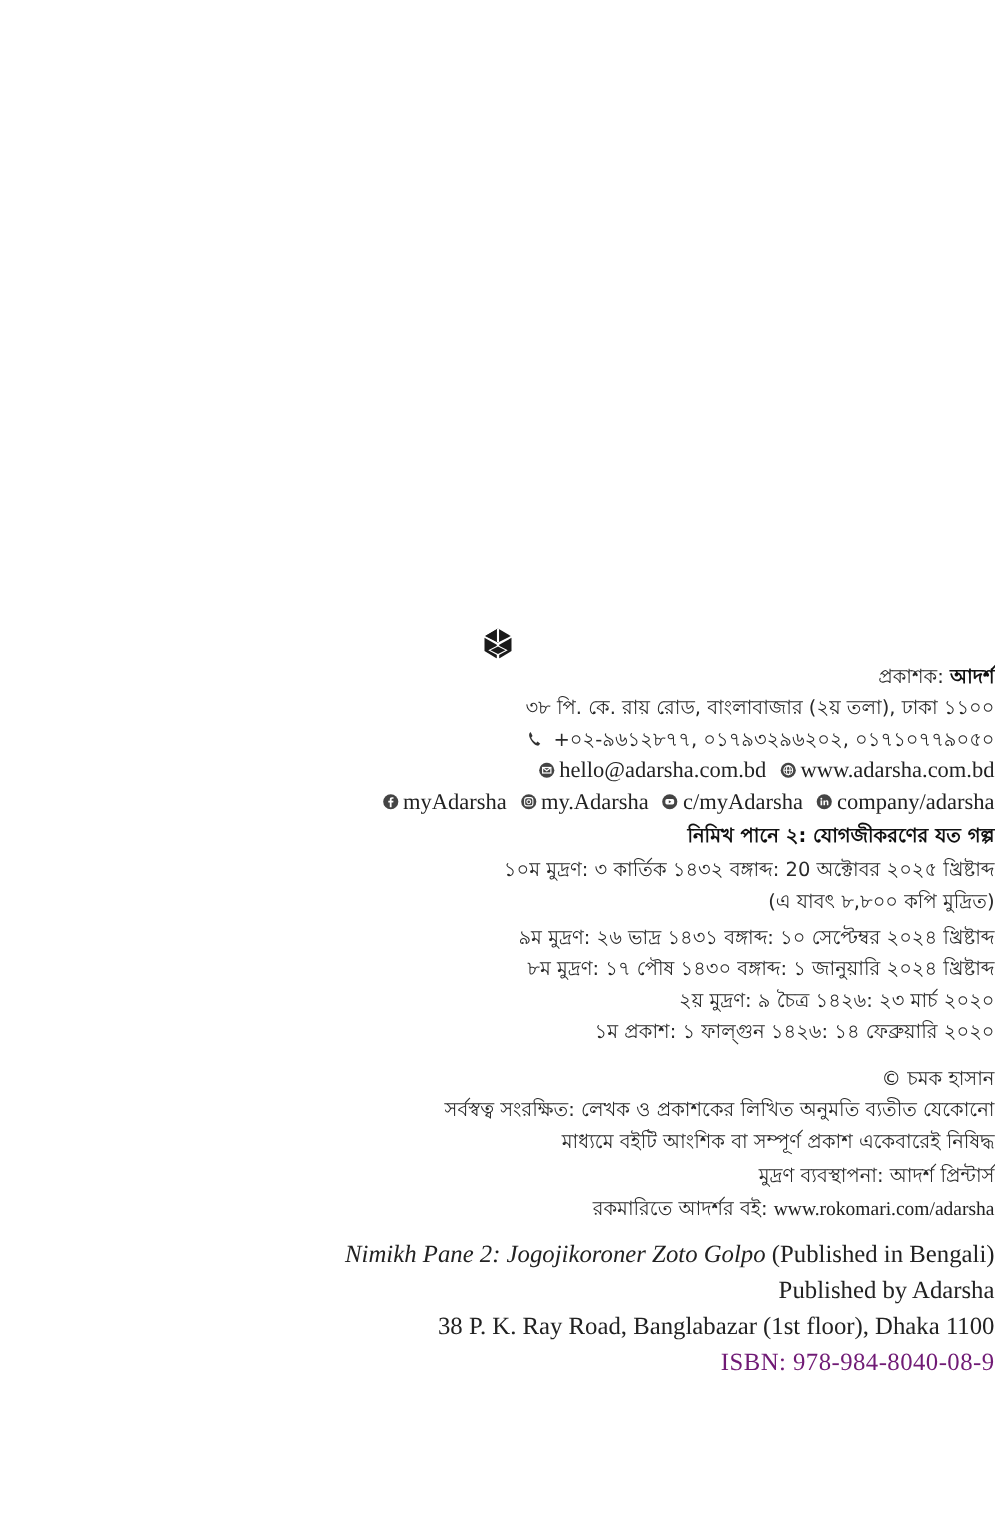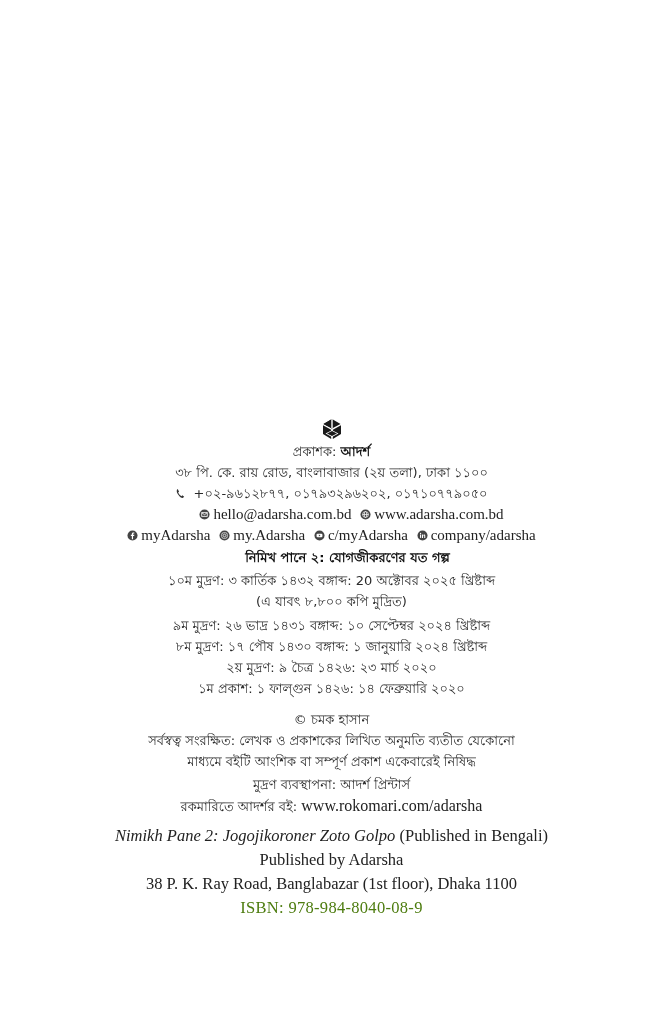--- a/index.html
+++ b/index.html
@@ -24,21 +24,21 @@
     }
     .block {
       position: absolute;
       left: 0;
       width: 663px;
       text-align: center;
     }
     .line {
       display: block;
       white-space: nowrap;
-      text-align: center;
+      text-align: right;
     }
     .bn {
       font-family: "DejaVu Sans", "Liberation Sans", sans-serif;
       font-size: 13px;
       line-height: 21px;
       color: #2a2a2a;
     }
     .bn-bold {
       font-weight: bold;
       color: #111111;
@@ -166,27 +166,27 @@
   <div class="block" style="top:709px;">
     <span class="line bn">© চমক হাসান</span>
     <span class="line bn">সর্বস্বত্ব সংরক্ষিত: লেখক ও প্রকাশকের লিখিত অনুমতি ব্যতীত যেকোনো</span>
     <span class="line bn">মাধ্যমে বইটি আংশিক বা সম্পূর্ণ প্রকাশ একেবারেই নিষিদ্ধ</span>
   </div>
 
   <div class="block" style="top:774px;">
     <span class="line bn">মুদ্রণ ব্যবস্থাপনা: আদর্শ প্রিন্টার্স</span>
     <span class="line bn">
       <span>রকমারিতে আদর্শর বই:</span>
-      <span class="en" style="font-size:16px;">www.rokomari.com/adarsha</span>
+      <span class="en" style="font-size:13px;">www.rokomari.com/adarsha</span>
     </span>
   </div>
 
   <div class="block" style="top:824px;">
     <span class="line en en-large">
       <span class="italic">Nimikh Pane 2: Jogojikoroner Zoto Golpo</span>
       <span>(Published in Bengali)</span>
     </span>
     <span class="line en en-large">Published by Adarsha</span>
     <span class="line en en-large">38 P. K. Ray Road, Banglabazar (1st floor), Dhaka 1100</span>
-    <span class="line en en-large bold" style="font-weight:normal;letter-spacing:0.3px;color:#4d7c0f;">ISBN: 978-984-8040-08-9</span>
+    <span class="line en en-large bold" style="font-weight:normal;letter-spacing:0.3px;color:#701a75;">ISBN: 978-984-8040-08-9</span>
   </div>
 
 </div>
 
 </body></html>

